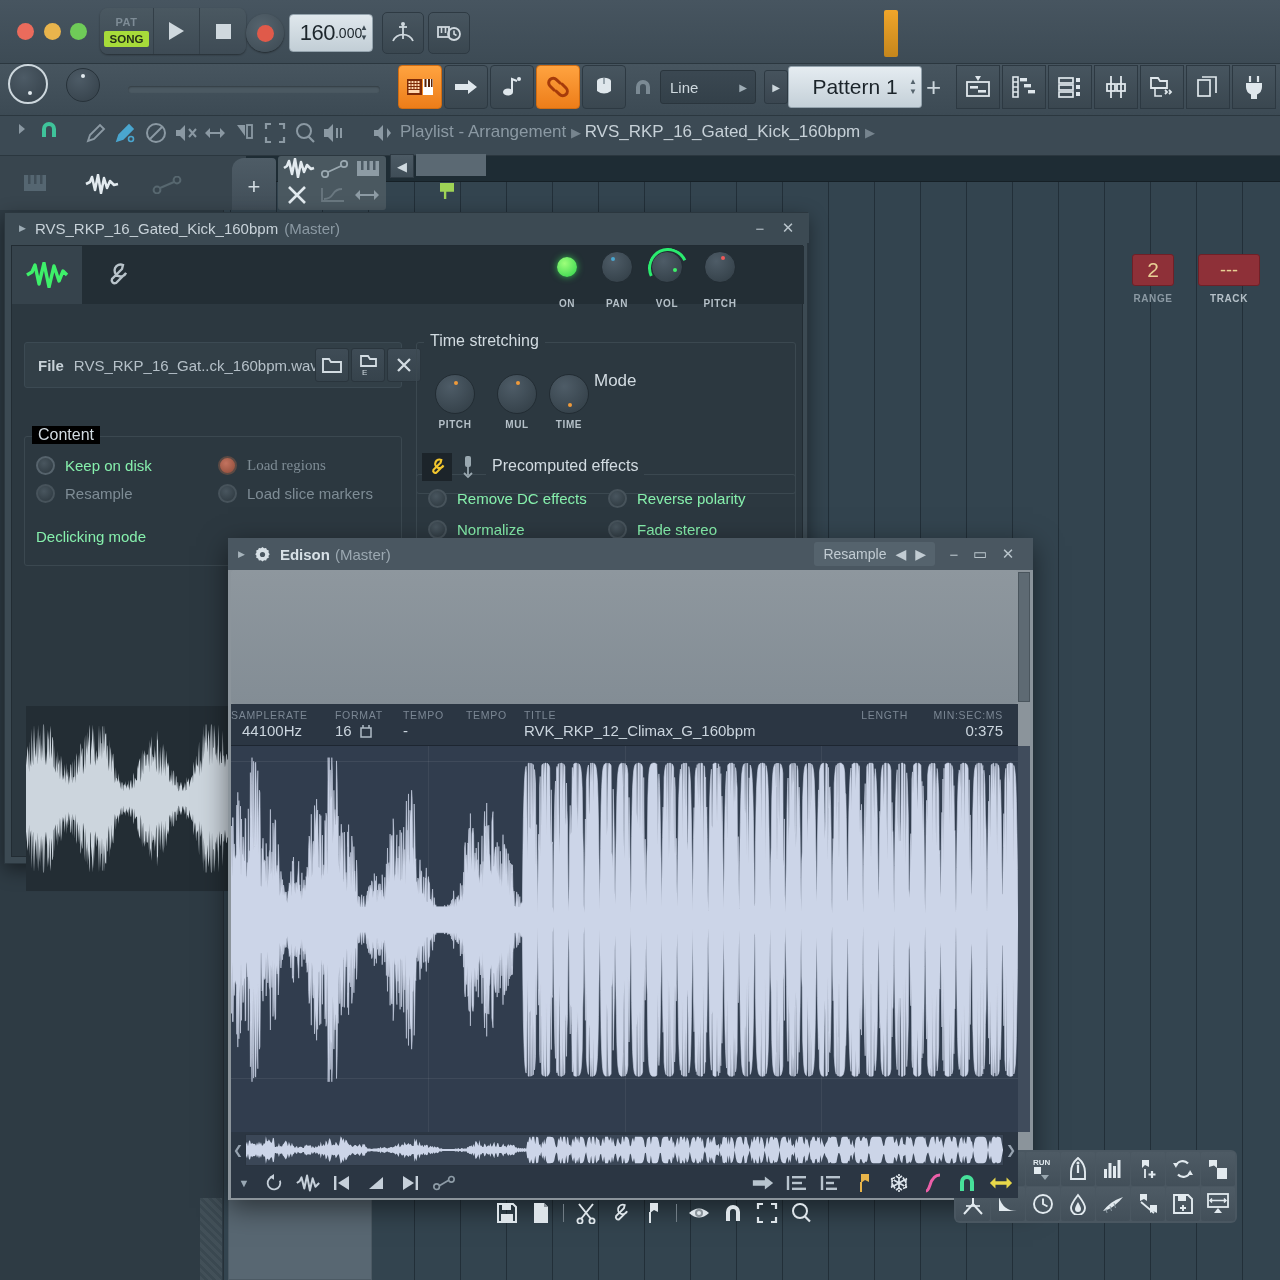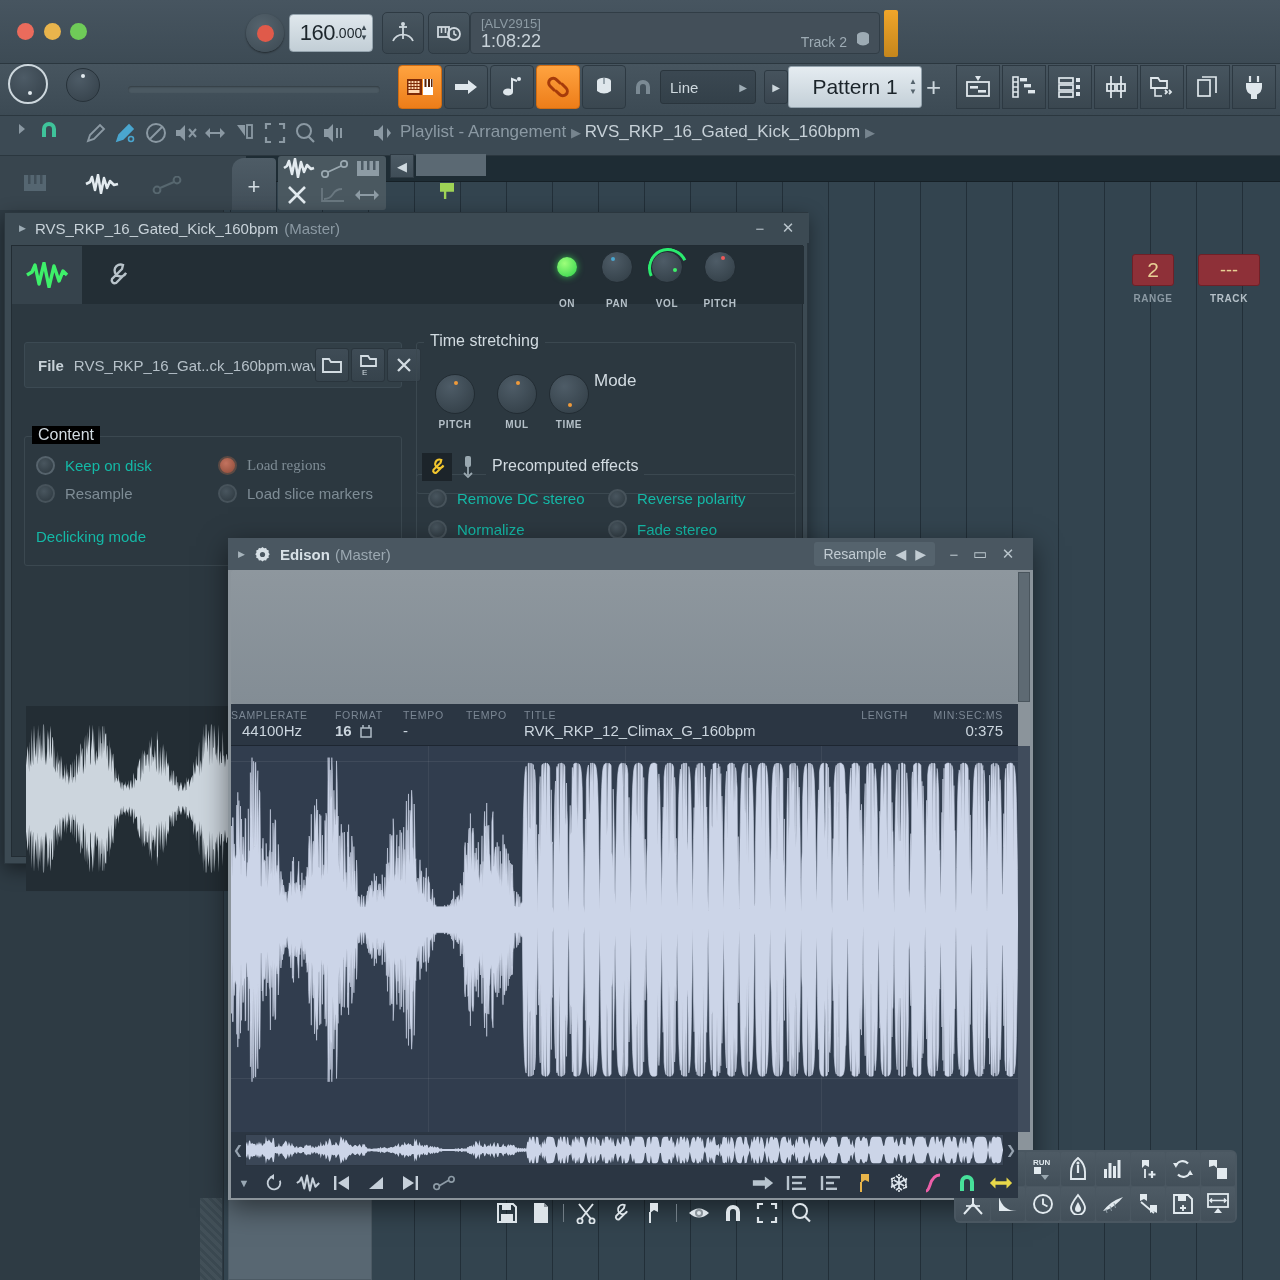--- a/index.html
+++ b/index.html
@@ -293,21 +293,21 @@
   .sect-box{
     position:absolute;border:1px solid #3b4850;border-radius:3px;
   }
   .radio{
     width:19px;height:19px;border-radius:50%;
     background:radial-gradient(circle at 40% 35%,#49565f,#2b363d);
     border:2px solid #56636c; display:inline-block;vertical-align:middle;cursor:pointer;
   }
   .radio.red{ background:radial-gradient(circle at 40% 35%,#c3735f,#8c4a38); border-color:#5c4a44;}
   .radio.dim{ border-color:#47535b; }
-  .optrow{position:absolute;font-size:15px;color:#14b8a6;display:flex;align-items:center;gap:10px;}
+  .optrow{position:absolute;font-size:15px;color:#86efac;display:flex;align-items:center;gap:10px;}
   .optrow.dim{color:#7e8c95;}
   #declicksel{
     position:absolute;left:176px;top:490px;width:206px;height:28px;
     background:#2b363e;border:1px solid #3b4850;border-radius:3px;
     display:flex;align-items:center;padding-left:8px;font-size:14.5px;color:#cfd9df;cursor:pointer;
   }
   #declicksel .ar{position:absolute;right:7px;font-size:10px;color:#97a5ae;}
   #modesel{
     position:absolute;left:648px;top:353px;width:130px;height:28px;
     background:#2b363e;border:1px solid #3b4850;border-radius:3px;
@@ -430,20 +430,32 @@
 <div class="abs" id="playlist-leftpanel"></div>
 <div class="abs" id="playlist-topbar"></div>
 <div class="abs" id="bottom-ghost2"></div>
 <div class="abs" id="bottom-ghost"></div>
 
 <div class="abs" id="topbar">
   <div class="macdot" id="dot-red"></div>
   <div class="macdot" id="dot-yellow"></div>
   <div class="macdot" id="dot-green"></div>
 
+  <div class="transport-group" style="left:100px;width:146px;">
+    <div class="patsong">
+      <span class="pat">PAT</span>
+      <span class="song">SONG</span>
+    </div>
+    <div class="tg-btn">
+        <div class="tri"></div>
+      </div>
+    <div class="tg-btn">
+        <div class="sq"></div>
+      </div>
+  </div>
 
   <div id="recbtn">
       <span></span>
     </div>
 
   <div id="tempo">
     <span class="big">160</span>
       <span class="sml">.000</span>
     <span class="spin">▲<br>▼</span>
   </div>
@@ -458,31 +470,20 @@
   </div>
   <div class="sqbtn" style="left:428px;">
     <svg width="26" height="26" viewBox="0 0 26 26">
       <rect x="2" y="7" width="11" height="10" fill="none" stroke="#cfd8de" stroke-width="1.8"></rect>
       <path d="M5.5 7 L5.5 13 M9.5 7 L9.5 13" stroke="#cfd8de" stroke-width="1.6"></path>
       <circle cx="18" cy="14" r="6" fill="none" stroke="#cfd8de" stroke-width="1.8"></circle>
       <path d="M18 10.5 L18 14 L20.5 15.5" stroke="#cfd8de" stroke-width="1.6" fill="none"></path>
     </svg>
   </div>
 
-  <div id="lcd">
-    <div class="hint">[ALV2915]</div>
-    <div class="time">1:08:22</div>
-    <div class="trk">Track 2</div>
-    <div class="trkicon">
-      <svg width="16" height="18" viewBox="0 0 16 18">
-        <ellipse cx="8" cy="4" rx="6" ry="3" fill="#9dabb4"></ellipse>
-        <path d="M2 4 L2 12 Q8 17 14 12 L14 4" fill="#9dabb4"></path>
-      </svg>
-    </div>
-  </div>
   <div id="meter"></div>
 </div>
 
 <div class="abs" id="toolbar2"></div>
 <div id="bigknob">
     <span class="ind"></span>
   </div>
 <div id="smallknob">
     <span class="ind"></span>
   </div>
@@ -881,21 +882,21 @@
     </div>
     <div class="abs" style="left:448px;top:209px;">
       <svg width="16" height="24" viewBox="0 0 16 24">
           <rect x="5" y="1" width="6" height="11" rx="2" fill="#9aa8b0"></rect>
           <path d="M8 12 L8 20 M4 18 L8 22 L12 18" stroke="#9aa8b0" stroke-width="1.8" fill="none"></path>
         </svg>
     </div>
     <div class="sect-title" style="left:474px;top:211px;background:#2c3840;padding:0 6px;">Precomputed effects</div>
     <div class="optrow" style="left:416px;top:243px;">
       <span class="radio dim"></span>
-      <span>Remove DC stereo</span>
+      <span>Remove DC effects</span>
     </div>
     <div class="optrow" style="left:596px;top:243px;">
       <span class="radio dim"></span>
       <span>Reverse polarity</span>
     </div>
     <div class="optrow" style="left:416px;top:274px;">
       <span class="radio dim"></span>
       <span>Normalize</span>
     </div>
     <div class="optrow" style="left:596px;top:274px;">
@@ -1173,21 +1174,21 @@
           <circle cx="10" cy="9" r="7" fill="none" stroke="#dde4e9" stroke-width="2"></circle>
           <path d="M14.5 14 L20 19.5" stroke="#dde4e9" stroke-width="2.2"></path>
         </svg>
       </div>
   </div>
 
   <div id="ed-infobar">
     <span class="ifl" style="left:0;">SAMPLERATE</span>
     <span class="ifv" style="left:11px;">44100Hz</span>
     <span class="ifl" style="left:104px;">FORMAT</span>
-    <span class="ifv" style="left:104px;font-weight:bold;">16</span>
+    <span class="ifv" style="left:104px;">16</span>
     <span class="abs" style="left:128px;top:20px;">
       <svg width="14" height="14" viewBox="0 0 14 14">
           <rect x="2" y="4" width="10" height="9" fill="none" stroke="#b0bcc6" stroke-width="1.5"></rect>
           <path d="M4 4 L4 1 M10 4 L10 1" stroke="#b0bcc6" stroke-width="1.5"></path>
         </svg>
     </span>
     <span class="ifl" style="left:172px;">TEMPO</span>
     <span class="ifv" style="left:172px;">-</span>
     <span class="ifl" style="left:235px;">TEMPO</span>
     <span class="ifv" style="left:235px;"></span>

